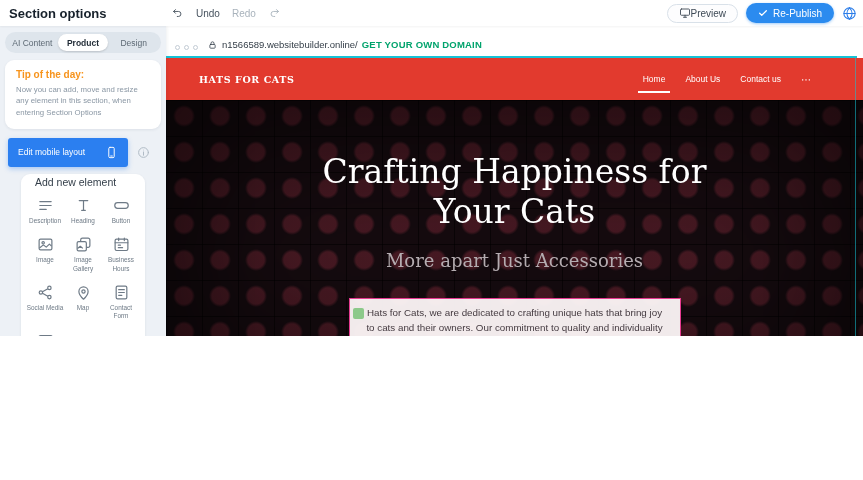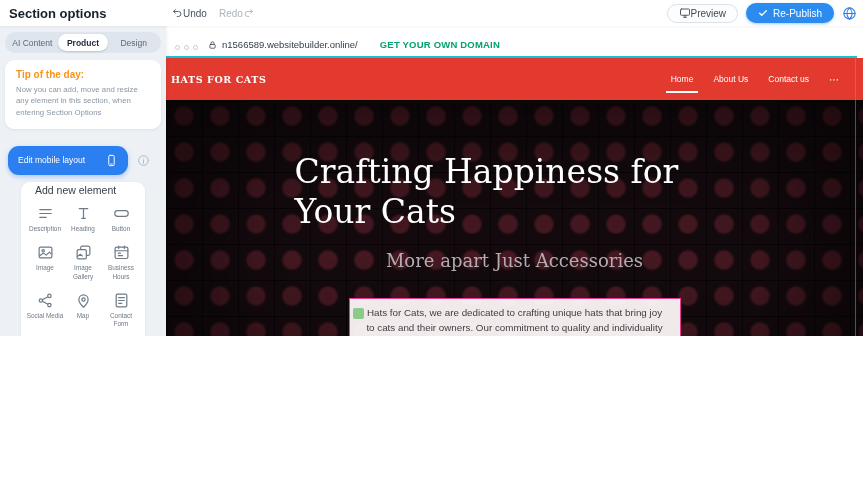--- a/index.html
+++ b/index.html
@@ -3,41 +3,41 @@
 <meta charset="utf-8">
 <style>
   *{box-sizing:border-box;margin:0;padding:0}
   html,body{width:863px;height:480px;font-family:"Liberation Sans",sans-serif;background:#fff;overflow:hidden}
   .app{position:relative;width:863px;height:336px;background:#fff;overflow:hidden}
 
   
   .topbar{position:absolute;left:0;top:0;width:100%;height:26px;background:#fff;z-index:20;display:flex;align-items:center;box-shadow:0 1px 2px rgba(0,0,0,.05)}
   .topbar-title{position:absolute;left:9px;font-size:13px;font-weight:700;color:#16202a}
   .history{position:absolute;left:169px;display:flex;align-items:center;gap:6px}
-  .hist-btn{display:flex;align-items:center;gap:0;font-size:10px;color:#46525e;background:none;border:none;cursor:pointer;padding:2px 3px}
+  .hist-btn{display:flex;align-items:center;gap:13px;font-size:10px;color:#46525e;background:none;border:none;cursor:pointer;padding:2px 3px}
   .hist-btn.redo{color:#a9b3bc}
   .hist-btn svg{width:11px;height:11px;display:block}
   .top-actions{position:absolute;right:6px;display:flex;align-items:center;gap:8px}
   .preview-btn{display:flex;align-items:center;height:19px;padding:0 11px;border-radius:11px;border:1px solid #d9e1e9;background:#fdfdfe;font-size:10px;color:#3e4a56;cursor:pointer}
   .preview-btn svg{width:12px;height:12px}
   .republish-btn{display:flex;align-items:center;gap:5px;height:20px;padding:0 12px;border-radius:12px;border:none;background:#2b8bef;font-size:10px;color:#fff;cursor:pointer;box-shadow:0 1px 3px rgba(43,139,239,.45)}
   .republish-btn svg{width:10px;height:10px}
   .globe{display:flex;cursor:pointer;color:#2b7de9}
   .globe svg{width:15px;height:15px}
 
   
   .sidebar{position:absolute;left:0;top:26px;bottom:0;width:166px;background:#edf1f6;display:flex;flex-direction:column;z-index:10;box-shadow:1px 0 3px rgba(20,40,60,.07)}
   .tabs{margin:6px 5px 0;background:#dee5ec;border-radius:12px;padding:2px;display:flex}
   .tab{flex:1;height:17px;display:flex;align-items:center;justify-content:center;font-size:8.5px;color:#5d6974;border-radius:10px;cursor:pointer;white-space:nowrap}
   .tab.active{background:#fff;color:#1f2a35;font-weight:700;box-shadow:0 1px 2px rgba(0,0,0,.15)}
-  .tip-card{margin:7px 5px 8px;background:#fff;border-radius:9px;padding:9px 11px 11px;box-shadow:0 1px 3px rgba(20,40,60,.08)}
+  .tip-card{margin:7px 5px 0;background:#fff;border-radius:9px;padding:9px 11px 11px;box-shadow:0 1px 3px rgba(20,40,60,.08)}
   .tip-title{font-size:10px;font-weight:700;color:#f7941d;margin-bottom:4px}
   .tip-body{font-size:7.8px;line-height:1.45;color:#8a97a4}
   .mobile-row{margin:9px 5px 0 8px;display:flex;align-items:center;gap:9px}
-  .edit-mobile-btn{display:flex;align-items:center;gap:20px;background:#2b7ff0;border:none;border-radius:11px;padding:8px 10px;color:#fff;font-size:8.5px;cursor:pointer;text-align:left;box-shadow:0 2px 5px rgba(43,127,240,.35)}
+  .edit-mobile-btn{display:flex;align-items:center;gap:20px;background:#2b7ff0;border:none;border-radius:3px;padding:8px 10px;color:#fff;font-size:8.5px;cursor:pointer;text-align:left;box-shadow:0 2px 5px rgba(43,127,240,.35)}
   .edit-mobile-btn svg{width:13px;height:13px;flex:none}
   .info-btn{width:13px;height:13px;border:none;background:none;color:#aeb9c3;cursor:pointer;display:flex;padding:0}
   .info-btn svg{width:13px;height:13px}
   .elements-card{margin:7px 21px 0;background:#fff;border-radius:9px;padding:2px 5px 10px;box-shadow:0 1px 3px rgba(20,40,60,.08)}
   .elements-title{font-size:10.5px;color:#333e49;margin:0 0 9px 9px;font-weight:400}
   .el-grid{display:grid;grid-template-columns:repeat(3,1fr);row-gap:11px}
   .el-cell{display:flex;flex-direction:column;align-items:center;gap:3px;cursor:pointer}
   .el-icon{position:relative;color:#6e7a86;height:17px}
   .el-icon svg{width:17px;height:17px;display:block}
   .el-icon.tinted{color:#5d8fe6}
@@ -46,42 +46,42 @@
   .sidebar-divider{margin-top:auto;height:1px;background:#c9d3dc;margin-left:8px;margin-right:9px}
   .done-btn{margin:7px 0 7px 5px;width:56px;height:23px;border:none;border-radius:13px;background:#1d74e8;color:#fff;font-size:9.5px;cursor:pointer;box-shadow:0 2px 5px rgba(29,116,232,.35)}
 
   
   .main{position:absolute;left:166px;top:26px;right:0;bottom:0;background:#fff}
   .browser-bar{height:24px;display:flex;align-items:flex-end;padding:0 9px;background:#fff}
   .dot{width:5px;height:5px;border-radius:50%;border:1px solid #c3ccd5;margin-right:4px;flex:none}
   .lock{margin:0 5px 0 6px;display:flex;color:#3a4550}
   .lock svg{width:9px;height:10px}
   .url{font-size:9.5px;color:#333d47}
-  .domain-cta{font-size:9.5px;font-weight:700;color:#00a36c;margin-left:22px;letter-spacing:.2px;cursor:pointer;background:none;border:none}
+  .domain-cta{font-size:9.5px;font-weight:700;color:#00a36c;margin-left:4px;letter-spacing:.2px;cursor:pointer;background:none;border:none}
 
   
   .site{position:absolute;left:0;top:24px;right:0;bottom:0;background:#fff;overflow:hidden}
   .sel-top{position:absolute;left:0;top:6px;width:691px;height:2px;background:#15c2d6;z-index:6}
   .sel-bottom{position:absolute;left:0;top:355px;width:691px;height:2px;background:#15c2d6;z-index:6}
   .sel-right{position:absolute;left:689px;top:6px;width:1px;height:351px;background:rgba(21,194,214,.55);z-index:6}
-  .site-header{position:absolute;left:0;top:8px;width:100%;height:42px;background:#e23a2e;display:flex;align-items:center;padding:0 5px;z-index:2}
+  .site-header{position:absolute;left:0;top:8px;width:100%;height:42px;background:#e23a2e;display:flex;align-items:center;padding:0 33px;z-index:2}
   .logo{font-family:"DejaVu Serif",serif;font-size:9.5px;font-weight:700;color:#fff;letter-spacing:.6px;cursor:pointer}
   .site-nav{margin-left:auto;display:flex;align-items:center;gap:20px;padding-right:18px}
   .nav-item{font-size:8.5px;color:#fff;cursor:pointer;position:relative;padding:4px 0}
   .nav-item.active::after{content:"";position:absolute;left:-5px;right:-5px;bottom:-5px;height:2px;background:#fff}
   .nav-more{color:#fff;font-size:10px;cursor:pointer;letter-spacing:1px;background:none;border:none}
   .hero{position:absolute;left:0;top:50px;width:100%;height:305px;z-index:1;
     background-color:#150b0f;
     background-image:
       radial-gradient(circle at 18px 16px, rgba(122,40,55,.5) 0 8px, rgba(0,0,0,0) 11px),
       linear-gradient(rgba(0,0,0,.5) 0 1px, transparent 1px 36px),
       linear-gradient(90deg, rgba(0,0,0,.5) 0 1px, transparent 1px 36px);
     background-size:36px 36px;
     box-shadow:inset 0 0 140px 30px rgba(0,0,0,.65)}
-  .hero-title{position:absolute;top:52px;left:50%;transform:translateX(-50%);width:440px;font-family:"DejaVu Serif",serif;font-size:33px;line-height:1.22;color:#fff;font-weight:400}
+  .hero-title{position:absolute;top:52px;left:50%;transform:translateX(-50%);width:440px;text-align:center;font-family:"DejaVu Serif",serif;font-size:33px;line-height:1.22;color:#fff;font-weight:400}
   .hero-subtitle{position:absolute;top:150px;left:0;right:0;text-align:center;font-family:"DejaVu Serif",serif;font-size:18px;color:#b4acb0}
   .hero-box{position:absolute;top:198px;left:50%;transform:translateX(-50%);width:332px;background:rgba(255,249,250,.94);border:1px solid #e63a90;padding:7px 14px 8px;font-size:9.8px;line-height:1.5;color:#443a40;text-align:center;cursor:pointer}
   .green-handle{position:absolute;left:3px;top:9px;width:11px;height:11px;border-radius:2px;background:#8cc98a;cursor:grab}
   .section-handle{position:absolute;top:346px;left:50%;transform:translateX(-50%);z-index:7;display:flex;flex-direction:column;align-items:center;background:#fff;border:1px solid #cfd9e0;border-radius:4px;padding:2px 6px;box-shadow:0 1px 3px rgba(0,0,0,.18);cursor:ns-resize}
   .tri-up{width:0;height:0;border-left:3px solid transparent;border-right:3px solid transparent;border-bottom:4px solid #1c7be0}
   .tri-down{width:0;height:0;border-left:3px solid transparent;border-right:3px solid transparent;border-top:4px solid #1c7be0}
   .handle-label{font-size:4.8px;letter-spacing:.5px;color:#5f7280;font-weight:700;margin:1.5px 0;white-space:nowrap}
   .below{position:absolute;left:0;top:357px;right:0;bottom:0;background:#fff}
   .photo{position:absolute;left:346px;top:0;right:0;bottom:0;
     background-color:#c8b299;

